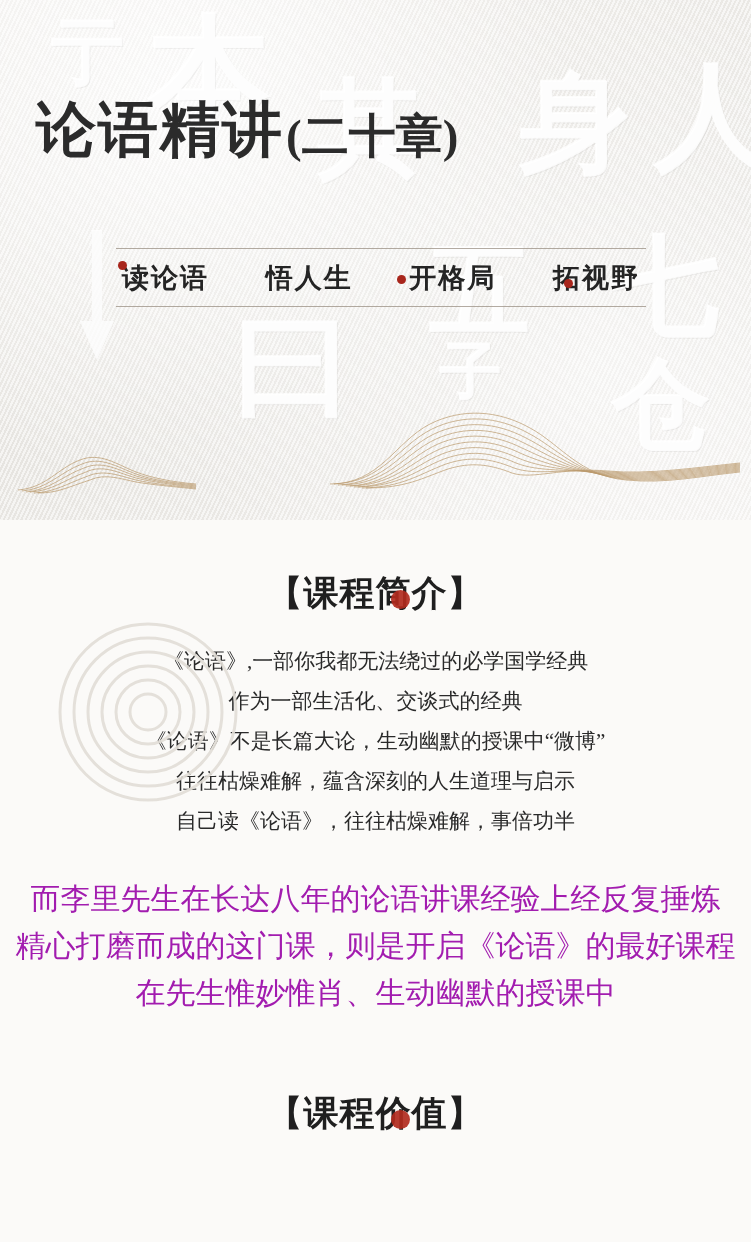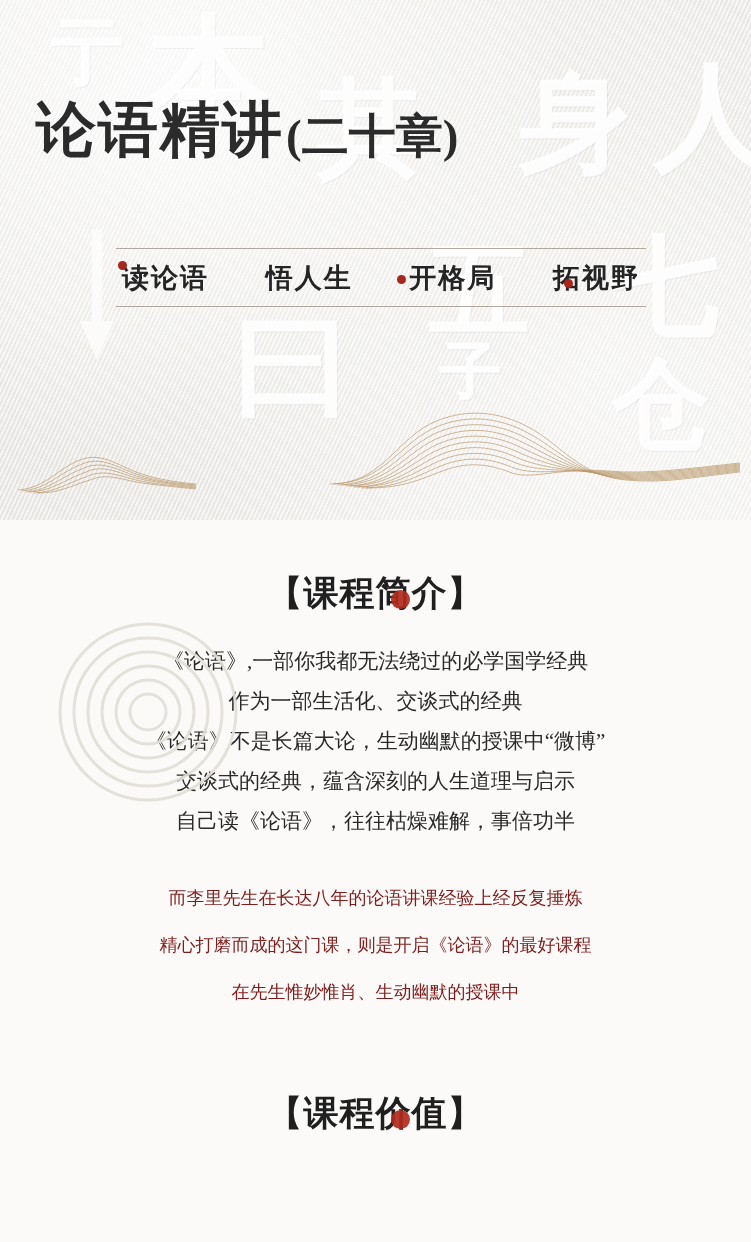--- a/index.html
+++ b/index.html
@@ -170,22 +170,22 @@
     text-align: center;
     color: #2a2a2a;
     font-size: 21px;
     line-height: 40px;
     margin-top: 24px;
   }
   .para div { white-space: nowrap; }
 
   .para-red {
     text-align: center;
-    color: #7f1d1d;
-    font-size: 18px;
+    color: #a21caf;
+    font-size: 30px;
     line-height: 47px;
     margin-top: 34px;
     font-weight: 500;
   }
   .para-red div { white-space: nowrap; }
 </style>
 </head>
 <body>
 
 <div class="hero">
@@ -261,21 +261,21 @@
 
   <div class="section-head sec1">
     <span class="seal" style="left:50%; margin-left:15px; top:20px;"></span>
     <span>【课程简介】</span>
   </div>
 
   <div class="para">
     <div>《论语》,一部你我都无法绕过的必学国学经典</div>
     <div>作为一部生活化、交谈式的经典</div>
     <div>《论语》不是长篇大论，生动幽默的授课中“微博”</div>
-    <div>交谈式的经典，蕴含深刻的人生道理与启示</div>
+    <div>往往枯燥难解，蕴含深刻的人生道理与启示</div>
     <div>自己读《论语》，往往枯燥难解，事倍功半</div>
   </div>
 
   <div class="para-red">
     <div>而李里先生在长达八年的论语讲课经验上经反复捶炼</div>
     <div>精心打磨而成的这门课，则是开启《论语》的最好课程</div>
     <div>在先生惟妙惟肖、生动幽默的授课中</div>
   </div>
 
   <div class="section-head sec2">

